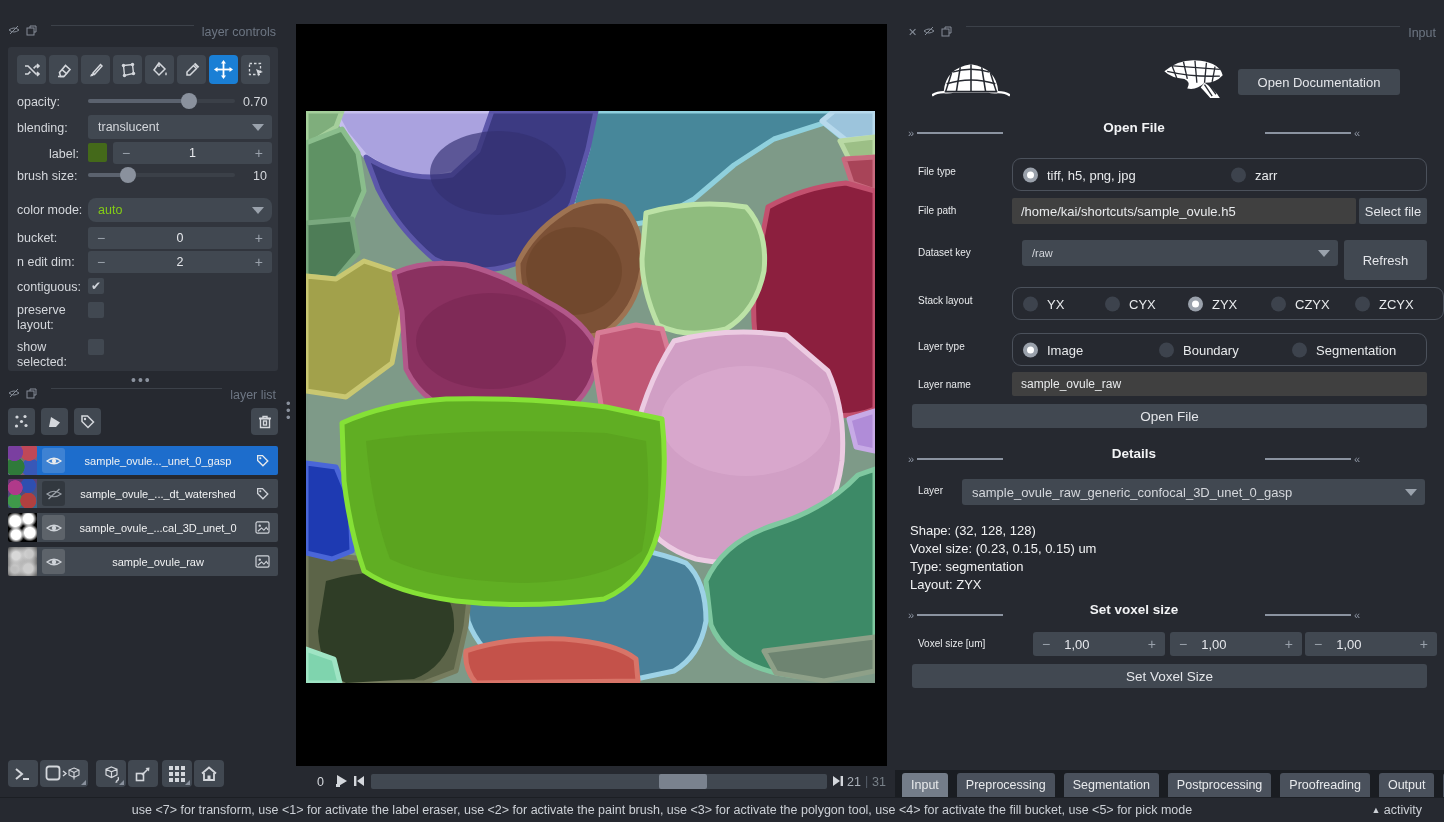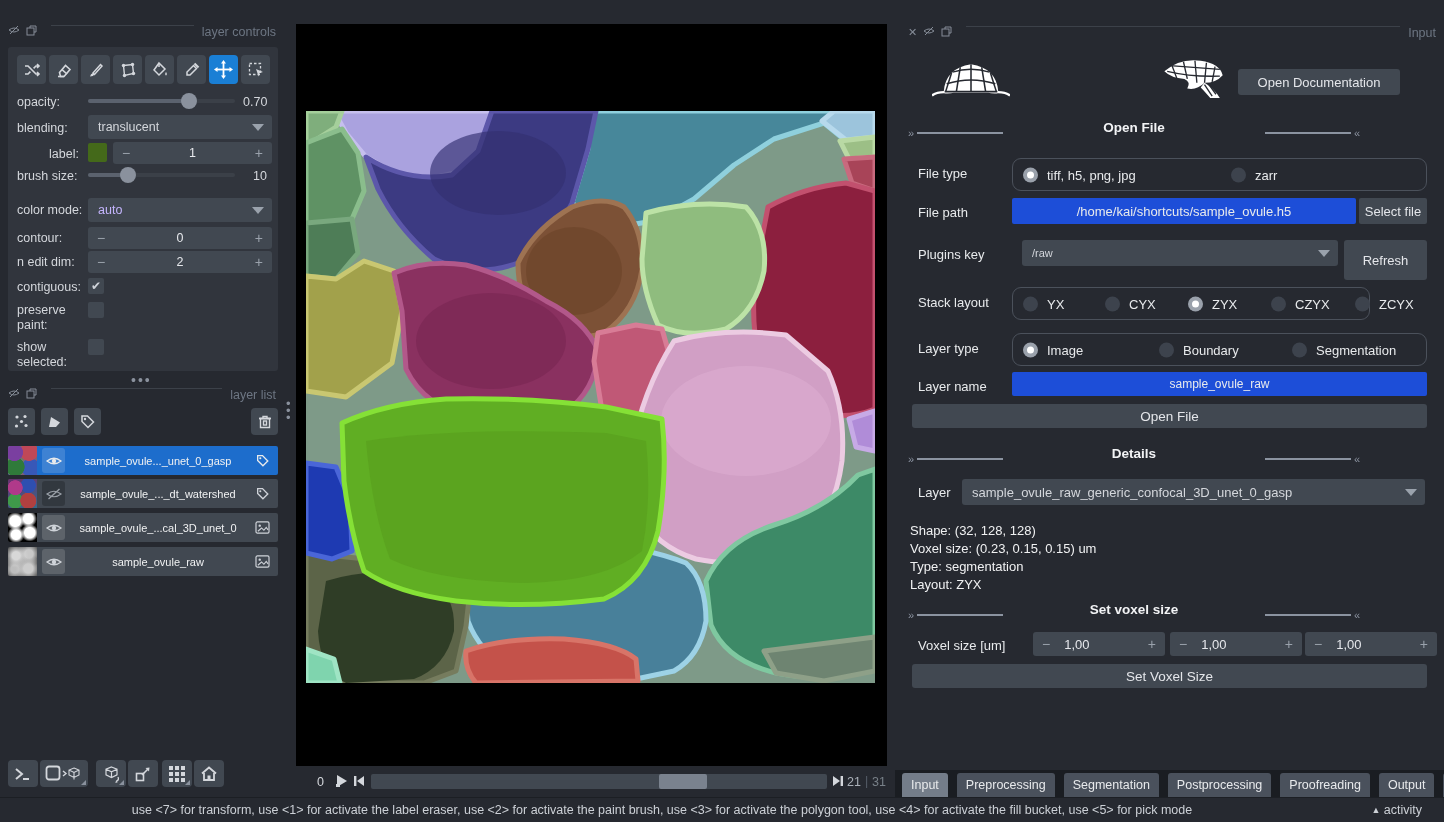--- a/index.html
+++ b/index.html
@@ -28,21 +28,21 @@
   .ctl-value { position:absolute; font-size:12.5px; color:#d4d7dc; }
   .slider { position:absolute; height:16px; }
   .slider .track { position:absolute; left:0; right:0; top:6px; height:4px; background:#3b4048; border-radius:2px; }
   .slider .fill  { position:absolute; left:0; top:6px; height:4px; background:#5b626e; border-radius:2px; }
   .slider .knob  { position:absolute; top:0; width:16px; height:16px; border-radius:50%; background:#8a919d; }
   .dropdown { position:absolute; background:#414851; border-radius:3px; display:flex; align-items:center;
               padding:0 10px; font-size:12.5px; color:#d4d7dc; }
   .dropdown .arrow { position:absolute; right:8px; width:0; height:0;
                      border-left:6px solid transparent; border-right:6px solid transparent;
                      border-top:7px solid #9aa2ac; }
-  .dropdown.disabled { color:#c4b5fd; }
+  .dropdown.disabled { color:#84cc16;border-radius:8px; }
   .spin { position:absolute; background:#414851; border-radius:3px; display:flex; align-items:center;
           justify-content:space-between; padding:0 9px; font-size:12.5px; color:#e6e8ec; }
   .spin .pm { color:#9aa2ac; font-size:14px; line-height:1; }
   .checkbox { position:absolute; width:16px; height:16px; background:#414851; border-radius:2px;
               display:flex; align-items:center; justify-content:center; color:#cfd3d9; font-size:12px; }
   .dots-h { position:absolute; color:#8a919d; font-size:14px; letter-spacing:2px; }
   .dots-v { position:absolute; color:#8a919d; font-size:13px; line-height:7px; text-align:center; }
 
   
   .lbtn { position:absolute; width:27px; height:27px; background:#414851; border-radius:4px;
@@ -82,36 +82,36 @@
   .ltype { width:22px; margin-right:5px; flex:none; display:flex; justify-content:center; }
 
   
   .vbtn { position:absolute; height:27px; background:#414851; border-radius:4px;
           display:flex; align-items:center; justify-content:center; }
   .corner::after { content:""; position:absolute; right:2px; bottom:2px;
                    border-left:5px solid transparent; border-bottom:5px solid #8a919d; }
   .dimtxt { position:absolute; font-size:12.5px; color:#aab0b8; }
 
   
-  .rlabel { position:absolute; font-size:13px; color:#e8eaec; }
+  .rlabel { position:absolute; font-size:10px; color:#e8eaec; }
   .sec { position:absolute; height:18px; }
   .sec .t { position:absolute; left:50%; transform:translateX(-50%); top:0;
             font-weight:bold; font-size:13.5px; color:#f2f3f5; white-space:nowrap; }
   .sec .dl, .sec .dr { position:absolute; top:7px; width:95px; display:flex; align-items:center; color:#8b93a0; font-size:11px; }
   .sec .dl { left:0; } .sec .dr { right:0; }
   .sec .ln { flex:1; height:2px; background:#8b93a0; }
   .rgroup { position:absolute; border:1px solid #4b515b; border-radius:9px; }
   .opt { position:absolute; top:50%; transform:translateY(-50%); display:flex; align-items:center; }
   .radio { width:15px; height:15px; border-radius:50%; background:#3d434d; flex:none;
            display:flex; align-items:center; justify-content:center; }
   .radio.sel { background:#9aa1ab; }
   .radio.sel::after { content:""; width:7px; height:7px; background:#fff; border-radius:50%; }
   .optlbl { font-size:13px; color:#e8eaec; margin-left:9px; white-space:nowrap; }
-  .tinput { position:absolute; background:#1d4ed8; border:none; color:#e8eaec; font-size:13px;
-            padding:0 9px; font-family:"Liberation Sans","DejaVu Sans",sans-serif; border-radius:2px;text-align:center; }
+  .tinput { position:absolute; background:#404040; border:none; color:#e8eaec; font-size:13px;
+            padding:0 9px; font-family:"Liberation Sans","DejaVu Sans",sans-serif; border-radius:2px; }
   .bigbtn { position:absolute; background:#414851; border-radius:3px; display:flex; align-items:center;
             justify-content:center; color:#e4e6ea; font-size:13.5px; }
   .info { position:absolute; font-size:13px; color:#f0f1f2; }
 
   
   .tabbar { position:absolute; left:895px; top:770px; width:549px; height:27px; background:#1a1d22;
             display:flex; align-items:flex-end; gap:9px; padding:0 0 0 7px; }
   .tab { height:24px; background:#4a515c; border-radius:3px 3px 0 0; color:#e8eaec;
          font-size:12.5px; display:flex; align-items:center; padding:0 9px; white-space:nowrap; }
   .tab.sel { background:#747d89; }
@@ -242,40 +242,40 @@
       <div class="knob" style="left:32px;"></div>
   </div>
   <span class="ctl-value" style="left:253px; top:169px;">10</span>
 
   <span class="ctl-label" style="left:17px; top:203px;">color mode:</span>
   <div class="dropdown disabled" style="left:88px; top:198px; width:184px; height:24px;">
     <span>auto</span>
     <span class="arrow"></span>
   </div>
 
-  <span class="ctl-label" style="left:17px; top:231px;">contour:</span>
+  <span class="ctl-label" style="left:17px; top:231px;">bucket:</span>
   <div class="spin" style="left:88px; top:227px; width:184px; height:22px;">
     <span class="pm">−</span>
     <span>0</span>
     <span class="pm">+</span>
   </div>
 
   <span class="ctl-label" style="left:17px; top:255px;">n edit dim:</span>
   <div class="spin" style="left:88px; top:251px; width:184px; height:22px;">
     <span class="pm">−</span>
     <span>2</span>
     <span class="pm">+</span>
   </div>
 
   <span class="ctl-label" style="left:17px; top:280px;">contiguous:</span>
   <div class="checkbox" style="left:88px; top:278px;">
     <span>✔</span>
   </div>
 
-  <span class="ctl-label" style="left:17px; top:303px; width:62px; line-height:15px;">preserve paint:</span>
+  <span class="ctl-label" style="left:17px; top:303px; width:62px; line-height:15px;">preserve layout:</span>
   <div class="checkbox" style="left:88px; top:302px;"></div>
 
   <span class="ctl-label" style="left:17px; top:340px; width:62px; line-height:15px;">show selected:</span>
   <div class="checkbox" style="left:88px; top:339px;"></div>
 
   <div class="dots-h" style="left:131px; top:372px;">•••</div>
 
   <div class="phdr" style="left:8px; top:388px; width:268px;">
     <span class="ico">
       <svg class="ic" width="12" height="10" viewBox="0 0 12 10">
@@ -573,29 +573,29 @@
       <span class="opt" style="left:218px;">
         <span class="radio"></span>
         <span class="optlbl">zarr</span>
       </span>
     </div>
 
     <span class="rlabel" style="left:18px; top:181px;">File path</span>
     <input class="tinput" style="left: 112px; top: 174px; width: 344px; height: 26px;" value="/home/kai/shortcuts/sample_ovule.h5">
     <div class="bigbtn" style="left:459px; top:174px; width:68px; height:26px; font-size:13px; border-radius:2px;">Select file</div>
 
-    <span class="rlabel" style="left:18px; top:223px;">Plugins key</span>
+    <span class="rlabel" style="left:18px; top:223px;">Dataset key</span>
     <div class="dropdown" style="left:122px; top:216px; width:316px; height:26px; font-size:11px;">
       <span>/raw</span>
       <span class="arrow"></span>
     </div>
     <div class="bigbtn" style="left:444px; top:216px; width:83px; height:40px; font-size:13px;">Refresh</div>
 
     <span class="rlabel" style="left:18px; top:271px;">Stack layout</span>
-    <div class="rgroup" style="left:112px; top:263px; width:358px; height:33px;">
+    <div class="rgroup" style="left:112px; top:263px; width:432px; height:33px;">
       <span class="opt" style="left:10px;">
         <span class="radio"></span>
         <span class="optlbl">YX</span>
       </span>
       <span class="opt" style="left:92px;">
         <span class="radio"></span>
         <span class="optlbl">CYX</span>
       </span>
       <span class="opt" style="left:175px;">
         <span class="radio sel"></span>

